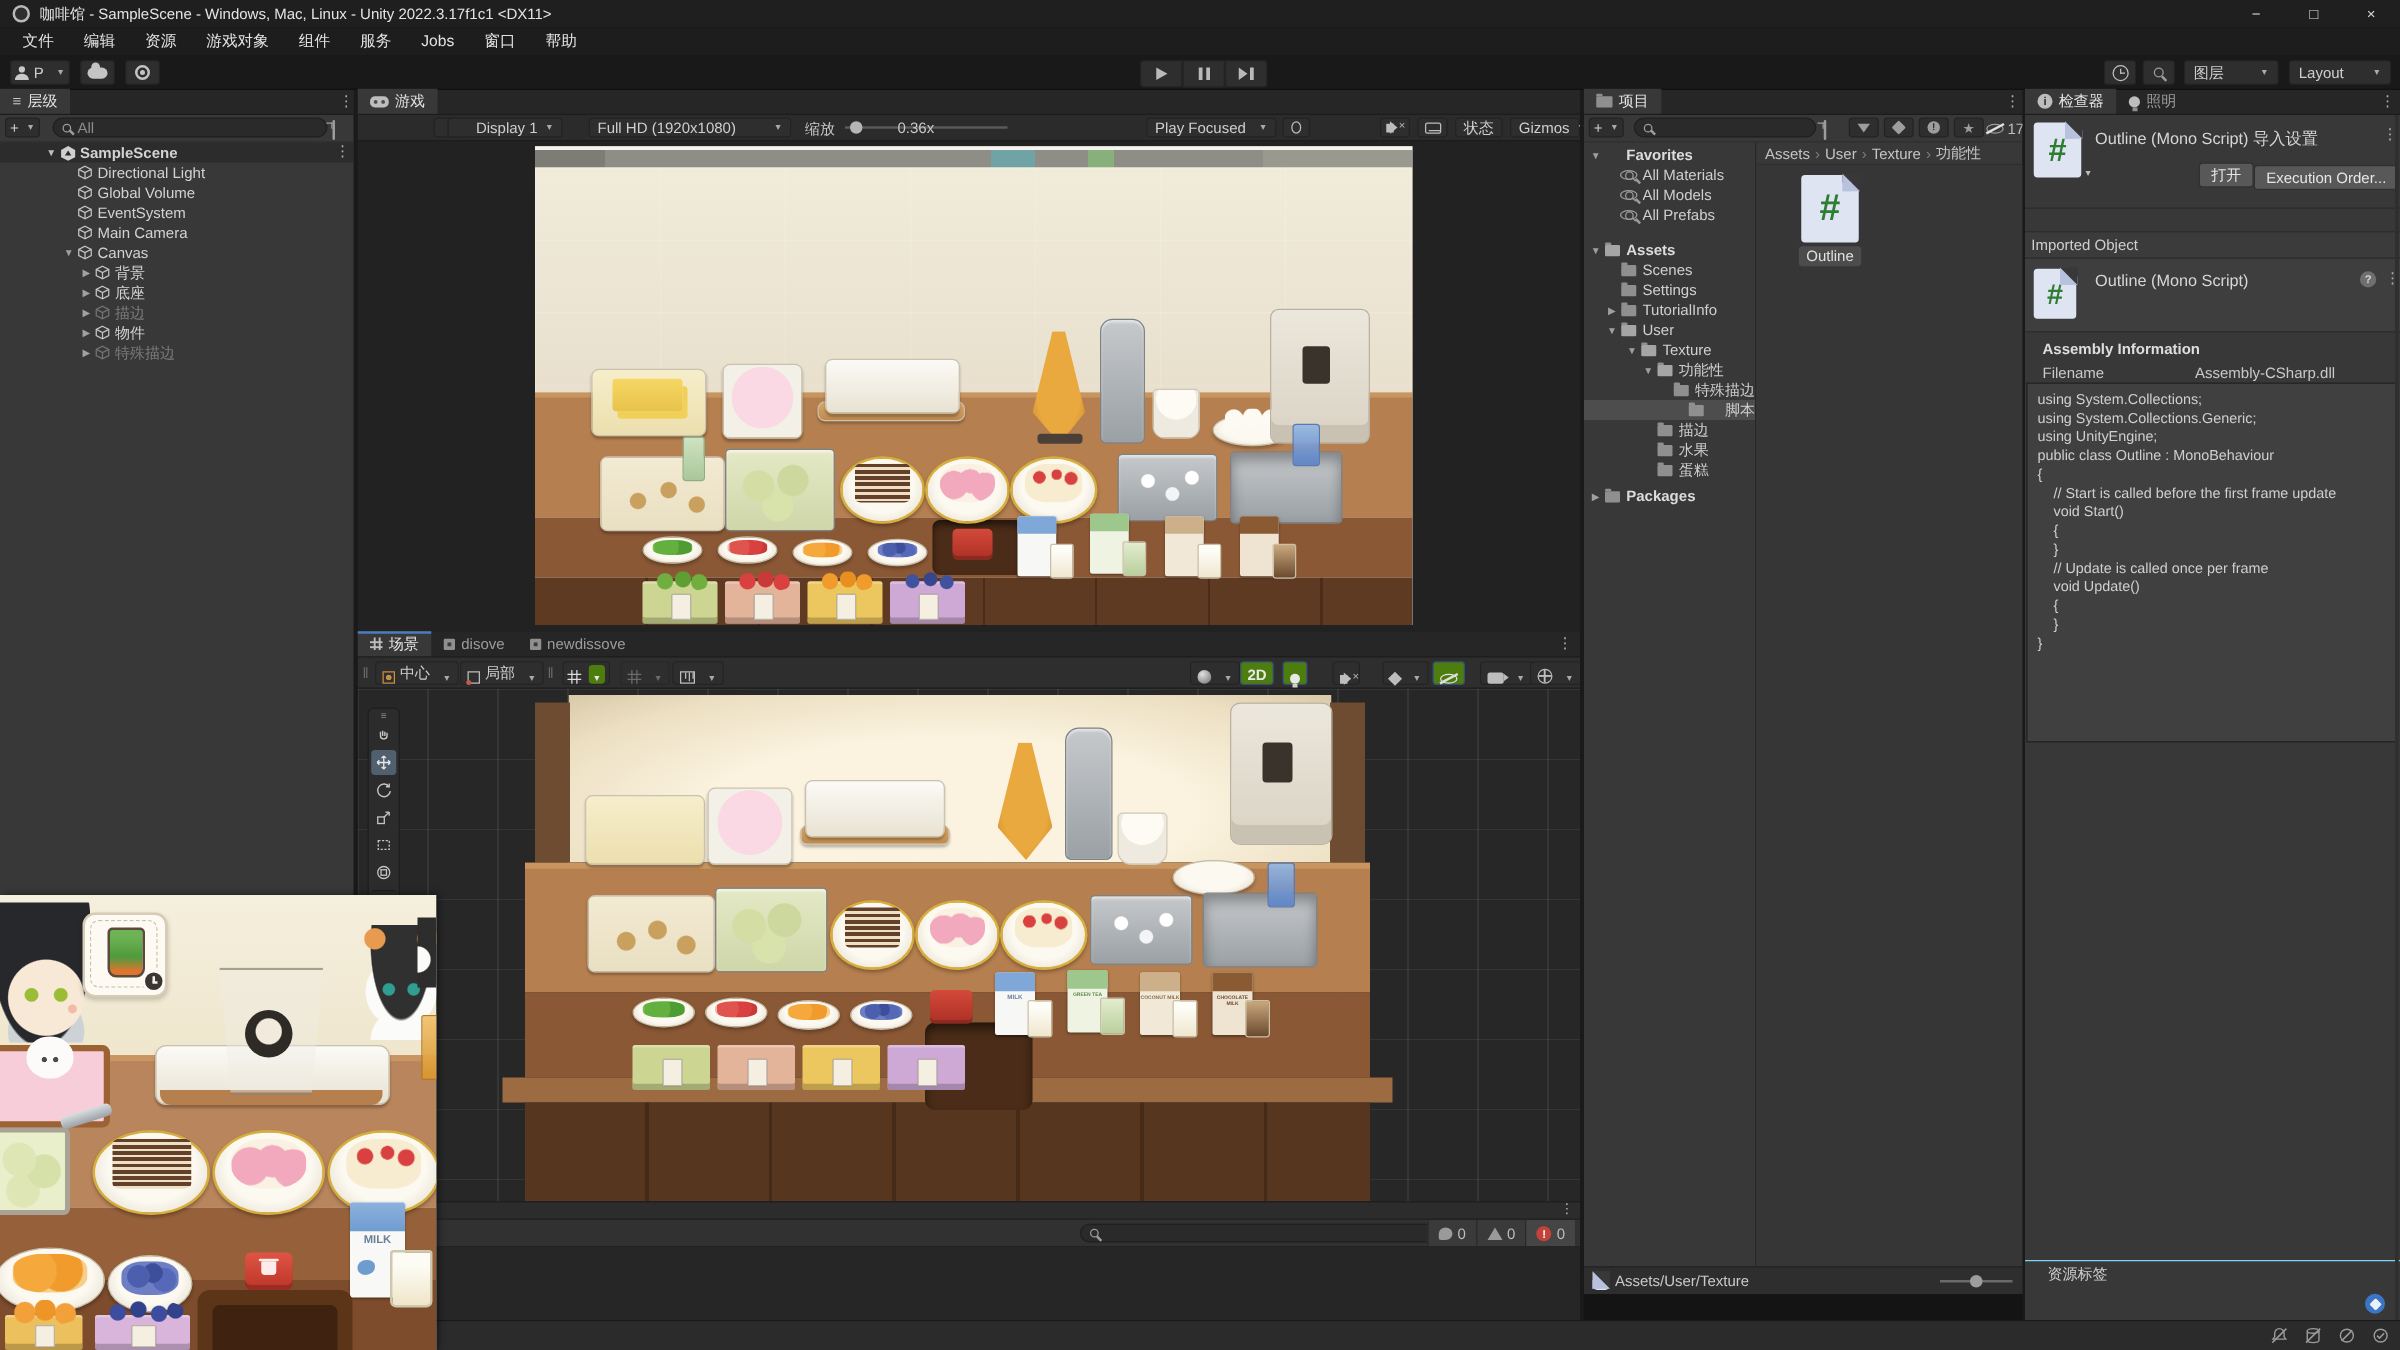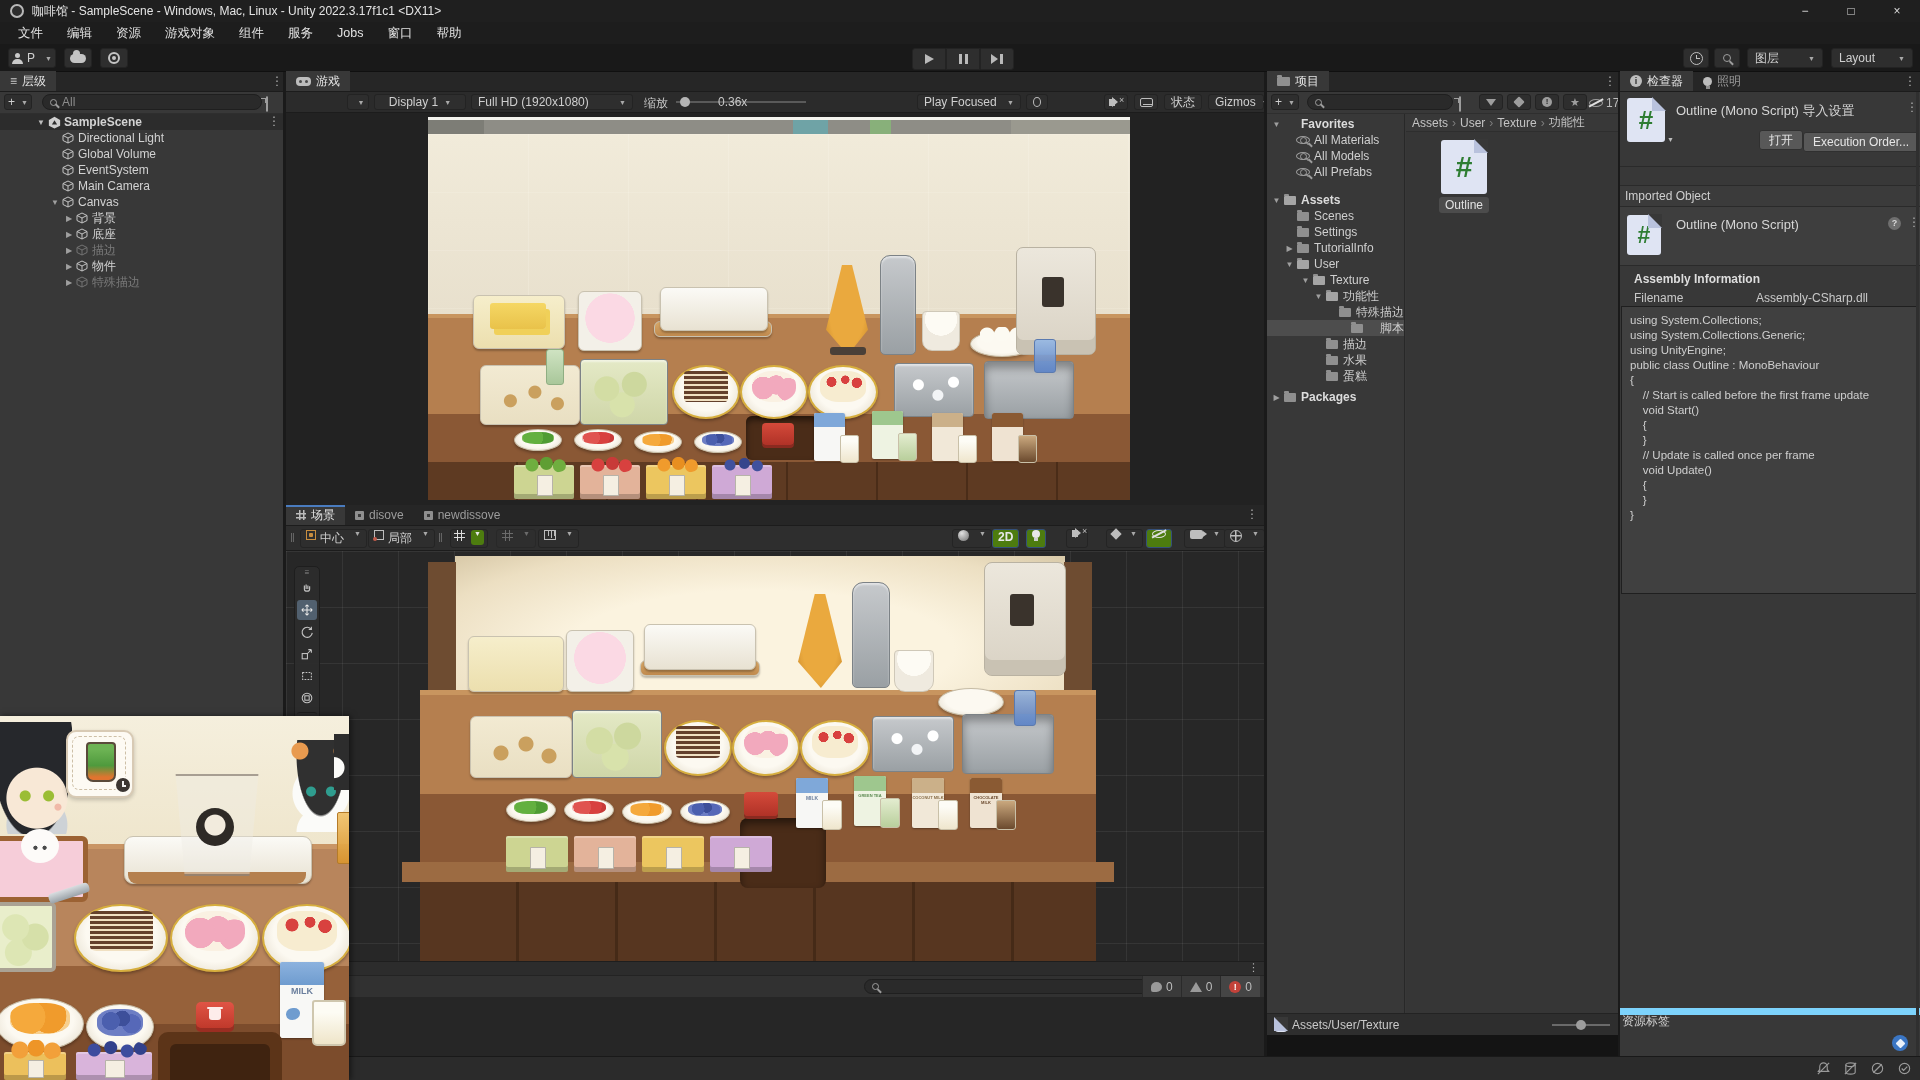--- a/index.html
+++ b/index.html
@@ -81,21 +81,21 @@
   .pico.star{color:#b8b8b8;font-size:10px}
   .pico.folder i,.pico.fopen i{display:block;width:12px;height:9px;background:#8f8f8f;border-radius:1px;position:relative}
   .pico.folder i::before,.pico.fopen i::before{content:"";position:absolute;top:-2px;left:0;width:5px;height:2px;background:#8f8f8f;border-radius:1px 1px 0 0}
   .pico.fopen i{background:#a5a5a5}
   .pico.mag i{display:block;width:7px;height:7px;border:1.4px solid #9d9d9d;border-radius:50%;position:relative;box-sizing:border-box}
   .pico.mag i::after{content:"";position:absolute;width:4px;height:1.4px;background:#9d9d9d;transform:rotate(45deg);right:-3px;bottom:-1px}
   
   .scripticon{background:#dfe4f3;border-radius:3px;position:relative;display:flex;align-items:center;justify-content:center;color:#2e7d32;font-weight:bold}
   .scripticon::after{content:"";position:absolute;right:-1px;top:-1px;border:7px solid #383838;border-left-color:#b9c2dd;border-bottom-color:#b9c2dd;width:0;height:0}
   
-  .stbtn{height:19px;background:#2e2e2e;border:1px solid #242424;border-radius:3px;display:inline-flex;align-items:flex-start;padding:0 5px;gap:4px;color:#cfcfcf;box-sizing:border-box}
+  .stbtn{height:19px;background:#2e2e2e;border:1px solid #242424;border-radius:3px;display:inline-flex;align-items:flex-end;padding:0 5px;gap:4px;color:#cfcfcf;box-sizing:border-box}
   .stbtn.on{background:#4d7c0f;border-color:#34507a;color:#e8e8e8}
   .sphere{width:11px;height:11px;border-radius:50%;background:radial-gradient(circle at 35% 30%,#e0e0e0,#6f6f6f)}
   .bulb2{width:8px;height:8px;border-radius:50%;background:#e8e8e8;position:relative}
   .bulb2::after{content:"";position:absolute;left:2px;bottom:-3px;width:4px;height:3px;background:#cfcfcf}
   .eyeoff{width:14px;height:8px;border:1.5px solid #e0e0e0;border-radius:50%;position:relative;box-sizing:border-box}
   .eyeoff::after{content:"";position:absolute;left:-2px;top:2px;width:16px;height:1.5px;background:#e0e0e0;transform:rotate(-28deg)}
   .cam{width:13px;height:9px;background:#bdbdbd;border-radius:2px;position:relative}
   .cam::after{content:"";position:absolute;right:-4px;top:1px;border-left:4px solid #bdbdbd;border-top:3px solid transparent;border-bottom:3px solid transparent}
   .spk{width:6px;height:7px;background:#bdbdbd;position:relative;margin-right:4px}
   .spk::before{content:"";position:absolute;left:3px;top:-2px;border-left:6px solid #bdbdbd;border-top:5.5px solid transparent;border-bottom:5.5px solid transparent}
@@ -364,21 +364,21 @@
 </div>
 
 <div class="ab tabstrip" style="left:286px;top:72px;width:978px;height:20px">
   <div class="tab active">
     <span class="gamepad"></span>
     <span>游戏</span>
   </div>
 </div>
 <div class="ab" style="left:286px;top:92px;width:978px;height:21px;background:#2b2b2b;border-bottom:1px solid #1c1c1c;box-sizing:border-box">
   <div class="ab tbtn dd" style="left:61px;top:2px;width:22px;height:16px;justify-content:center"></div>
-  <div class="ab tbtn dd" style="left:88px;top:2px;width:92px;height:16px;justify-content:center;padding:0 6px">
+  <div class="ab tbtn dd" style="left:72px;top:2px;width:92px;height:16px;justify-content:flex-end;padding:0 6px">
       <span>Display 1</span>
     </div>
   <div class="ab tbtn dd" style="left:185px;top:2px;width:162px;height:16px;justify-content:space-between;padding:0 6px">
       <span>Full HD (1920x1080)</span>
     </div>
   <span class="ab" style="left:277px;top:3px;color:#c9c9c9;left:358px">缩放</span>
   <div class="ab" style="left:390px;top:9px;width:130px;height:2px;background:#5a5a5a"></div>
   <div class="ab" style="left:394px;top:5px;width:10px;height:10px;border-radius:50%;background:#b5b5b5"></div>
   <span class="ab" style="left:432px;top:3px;color:#c9c9c9">0.36x</span>
   <div class="ab tbtn dd" style="left:631px;top:2px;width:104px;height:16px;justify-content:space-between;padding:0 6px">
@@ -920,21 +920,21 @@
       <div class="codeline"></div>
       <div class="codeline">    }</div>
       <div class="codeline"></div>
       <div class="codeline">    // Update is called once per frame</div>
       <div class="codeline">    void Update()</div>
       <div class="codeline">    {</div>
       <div class="codeline"></div>
       <div class="codeline">    }</div>
       <div class="codeline">}</div>
     </div>
-  <div class="ab" style="left:0;top:936px;width:300px;height:22px;border-top:7px solid #7dd3fc;display:flex;align-items:flex-end;padding-left:2px;box-sizing:border-box">
+  <div class="ab" style="left:0;top:936px;width:300px;height:22px;border-top:1px solid #7dd3fc;display:flex;align-items:center;padding-left:18px;box-sizing:border-box">
     <span style="color:#cfcfcf">资源标签</span>
   </div>
   <div class="ab" style="left:272px;top:963px;width:16px;height:16px;border-radius:50%;background:#3b76c4;display:flex;align-items:center;justify-content:center">
     <span style="width:7px;height:7px;background:#eaf1fb;transform:rotate(45deg);border-radius:1px"></span>
   </div>
   <div class="ab" style="left:296px;top:20px;width:3px;height:964px;background:#2f2f2f"></div>
 </div>
 
 <div class="ab" style="left:283px;top:72px;width:3px;height:984px;background:#1a1a1a"></div>
 <div class="ab" style="left:1264px;top:72px;width:3px;height:984px;background:#1a1a1a"></div>

